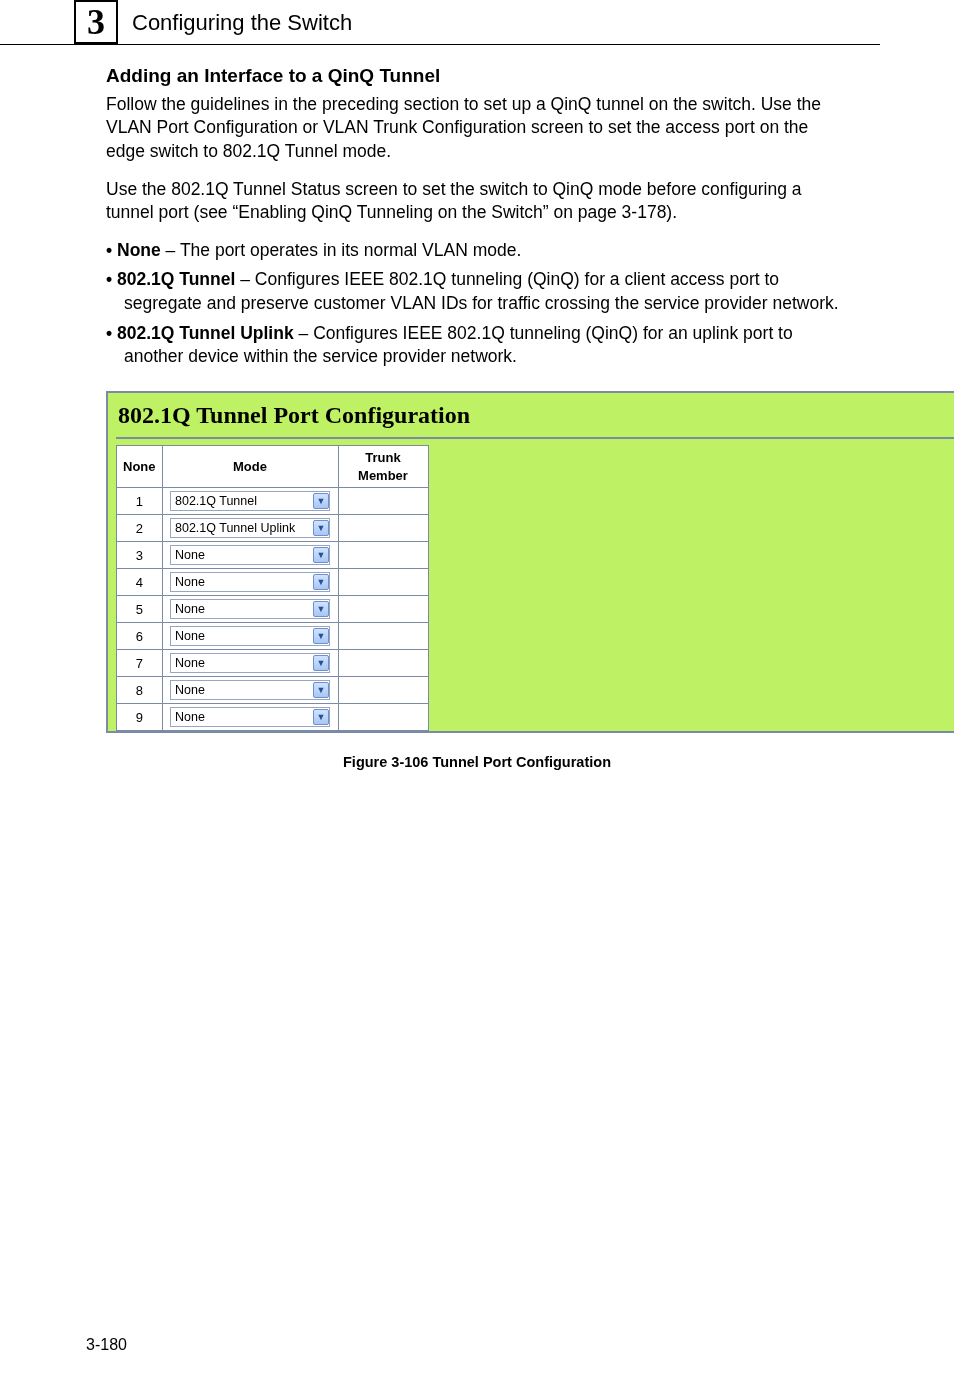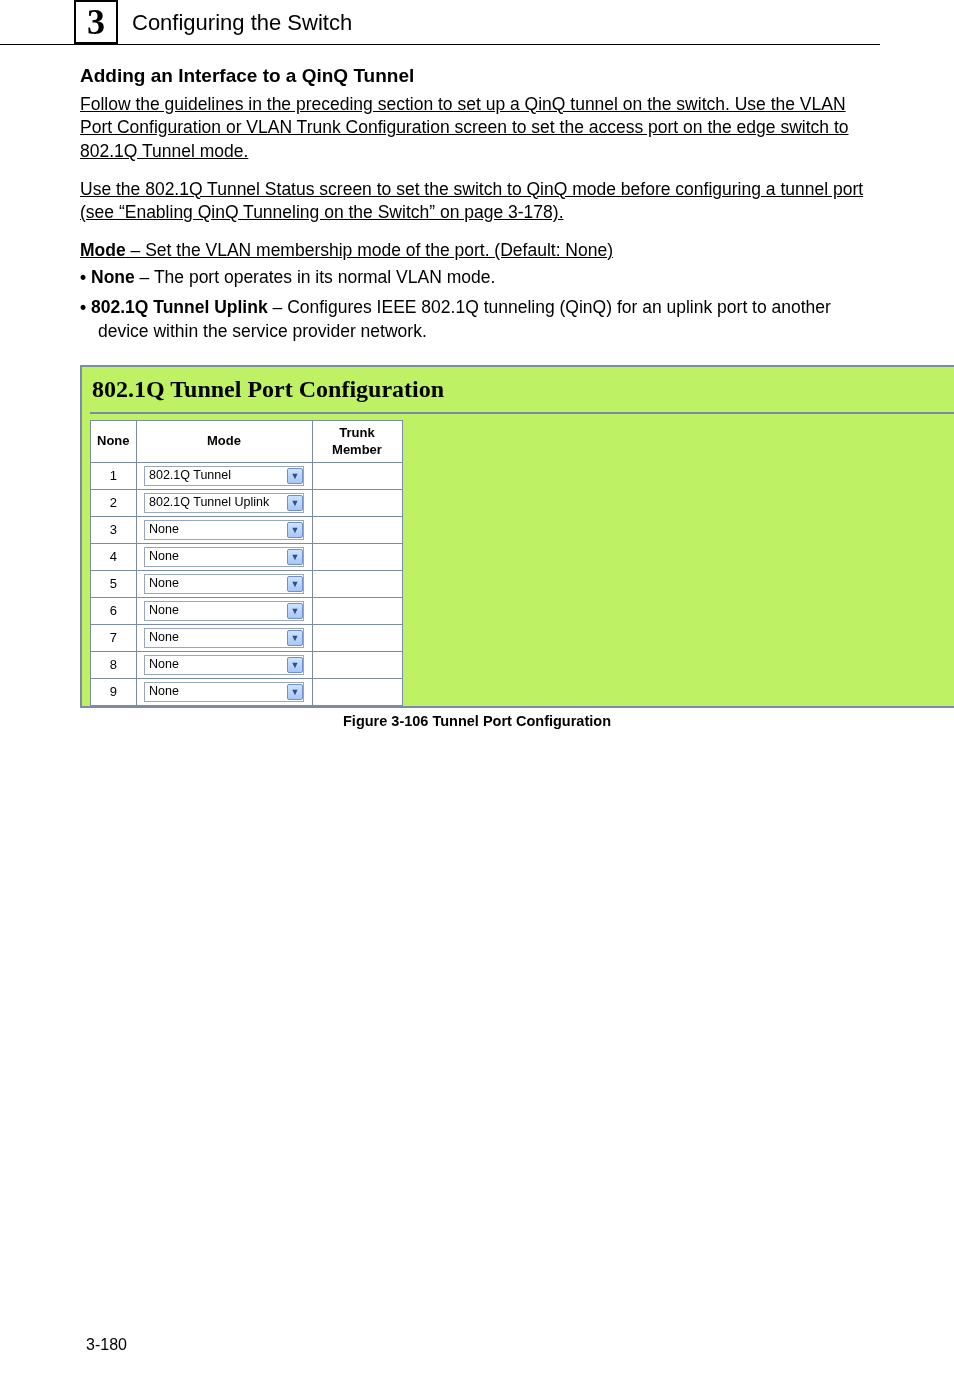--- a/index.html
+++ b/index.html
@@ -34,30 +34,30 @@
     font-family: "Times New Roman", serif;
     font-size: 36px;
     font-weight: 900;
   }
   .header-title {
     font-size: 22px;
     font-weight: 400;
     margin-left: 58px;
   }
   .content {
-    padding: 0 80px;
+    padding: 0 106px;
     font-size: 17.5px;
     line-height: 1.35;
   }
   .h-sub {
     font-size: 19px;
     font-weight: 700;
     margin: 14px 0 4px 0;
   }
-  .para { margin-bottom: 14px; text-decoration: underline; }
+  .para { margin-bottom: 14px; }
   .h-mini {
     font-size: 17.5px;
     font-weight: 700;
     margin: 6px 0 10px 0;
   }
   ul.bullets { list-style: none; padding-left: 0; margin-bottom: 14px; }
   ul.bullets li {
     padding-left: 18px;
     text-indent: -18px;
     margin-bottom: 6px;
@@ -143,21 +143,21 @@
   .sb-thumb {
     position: absolute; left: 1px; right: 1px; top: 0; height: 55%;
     background: linear-gradient(#dce9ff,#b9d2fb);
     border: 1px solid #9db7e4;
     border-radius: 2px;
   }
   .caption {
     text-align: center;
     font-size: 14.5px;
     font-weight: 700;
-    margin-top: 4px;
+    margin-top: 20px;
   }
   .page-num {
     position: absolute;
     left: 86px;
     bottom: 34px;
     font-size: 16px;
   }
 </style>
 </head>
 <body>
@@ -171,26 +171,24 @@
 </div>
 
 <div class="content">
 
   <div class="h-sub">Adding an Interface to a QinQ Tunnel</div>
   <div class="para">Follow the guidelines in the preceding section to set up a QinQ tunnel on the switch. Use the VLAN Port Configuration or VLAN Trunk Configuration screen to set the access port on the edge switch to 802.1Q Tunnel mode.</div>
 
   <div class="para">Use the 802.1Q Tunnel Status screen to set the switch to QinQ mode before configuring a tunnel port (see “Enabling QinQ Tunneling on the Switch” on page 3-178).</div>
 
 
-  <div class="para" style="margin-bottom:4px;">
-    <span class="b">Mode</span><span> – Set the VLAN membership mode of the port. (Default: None)</span>
-  </div>
 
   <ul class="bullets">
     <li><span class="b">None</span><span> – The port operates in its normal VLAN mode.</span></li>
+    <li><span class="b">802.1Q Tunnel</span><span> – Configures IEEE 802.1Q tunneling (QinQ) for a client access port to segregate and preserve customer VLAN IDs for traffic crossing the service provider network.</span></li>
     <li><span class="b">802.1Q Tunnel Uplink</span><span> – Configures IEEE 802.1Q tunneling (QinQ) for an uplink port to another device within the service provider network.</span></li>
   </ul>
 
 
   <div class="shot-wrap">
     <div class="shot-title">802.1Q Tunnel Port Configuration</div>
     <div class="shot-rule"></div>
 
     <table class="ui">
       <thead>

